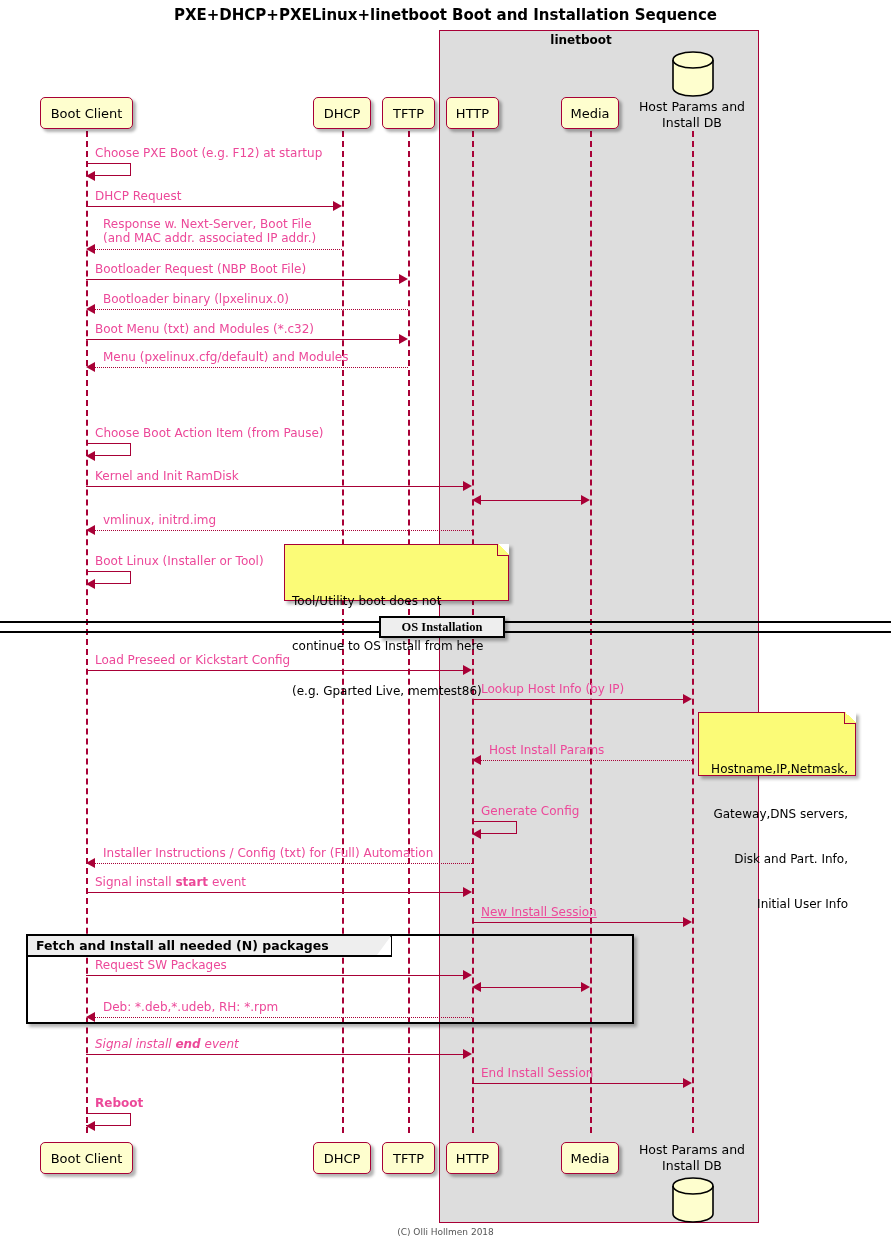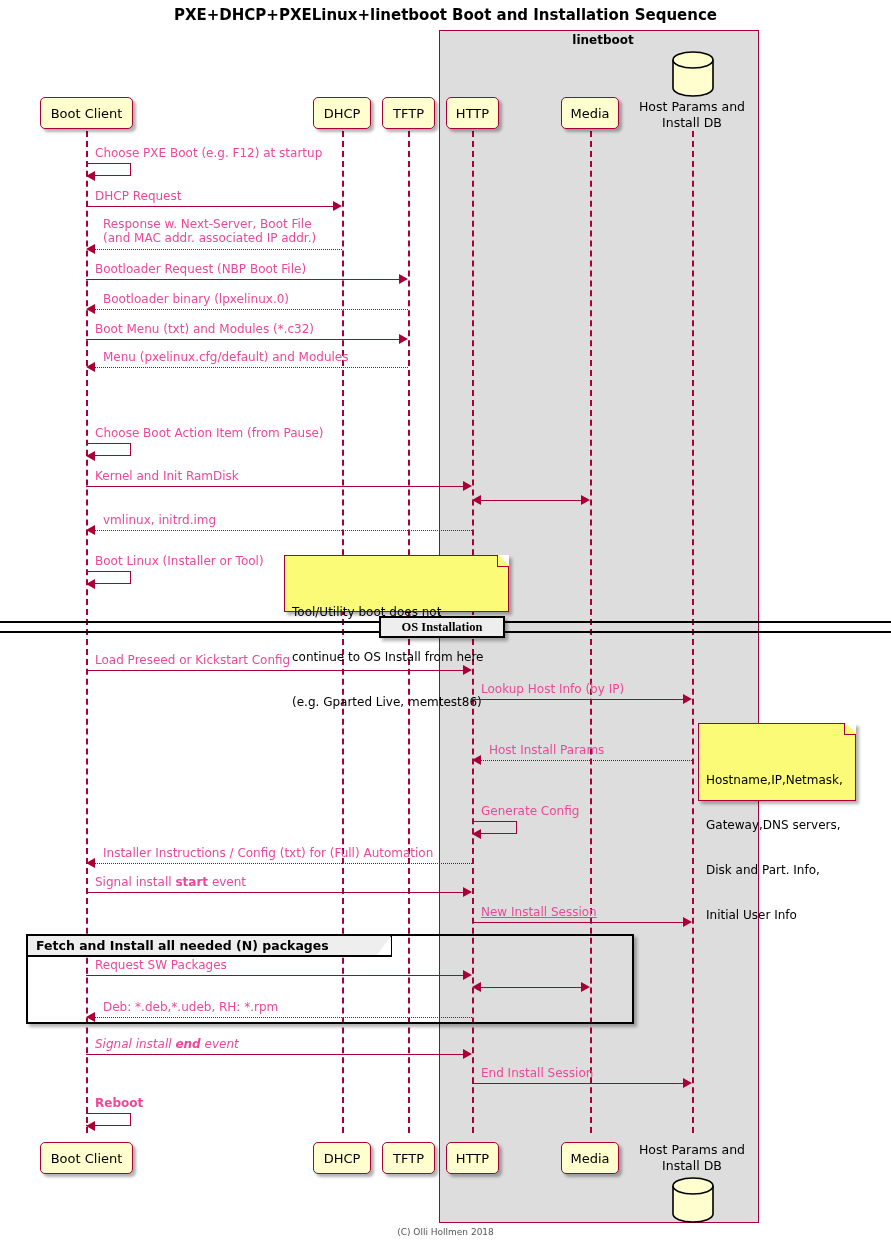--- a/index.html
+++ b/index.html
@@ -29,21 +29,21 @@
   .arrowR,.arrowL{position:absolute;width:0;height:0;}
   .arrowR{border-top:5px solid transparent;border-bottom:5px solid transparent;border-left:9px solid #A80036;}
   .arrowL{border-top:5px solid transparent;border-bottom:5px solid transparent;border-right:9px solid #A80036;}
 
   
   .selfmsg{position:absolute;border:1.5px solid #A80036;border-left:none;box-sizing:border-box;}
 
   
   .note{position:absolute;background:#FBFB77;border:1px solid #A80036;box-sizing:border-box;
         font-size:12px;line-height:15px;padding:4px 7px 5px 7px;white-space:pre;
-        box-shadow:3px 3px 3px rgba(0,0,0,.30);margin-top:11px;}
+        box-shadow:3px 3px 3px rgba(0,0,0,.30);}
   .note .fold{position:absolute;right:-1px;top:-1px;width:11px;height:11px;
         background:linear-gradient(225deg,#fff 0%,#fff 50%,#FBFB77 50%);border-left:1px solid #A80036;border-bottom:1px solid #A80036;}
   .hnote{position:absolute;font-size:12px;line-height:15px;white-space:pre;}
   .hnote .hshape{position:absolute;left:0;top:0;}
   .hnote .htxt{position:relative;padding:5px 14px;}
 
   
   .divline{position:absolute;height:0;border-top:2px solid #000;}
   .divbox{position:absolute;background:#EEEEEE;border:2px solid #000;font-size:12.5px;font-weight:bold;
           display:flex;align-items:center;justify-content:center;box-sizing:border-box;
@@ -59,21 +59,21 @@
         clip-path:polygon(100% 0,100% 100%,0 100%);}
 </style>
 </head>
 <body>
 
 <div id="canvas">
 
   <div class="title">PXE+DHCP+PXELinux+linetboot Boot and Installation Sequence</div>
 
   <div class="groupbox" style="left:439px;top:30px;width:320px;height:1193px;"></div>
-  <div class="grouplabel" style="left:443px;top:33px;width:320px;">linetboot</div>
+  <div class="grouplabel" style="left:421px;top:33px;width:320px;">linetboot</div>
 
   <div class="plife" style="left:86px;top:131px;height:1002px;"></div>
   <div class="plife" style="left:342px;top:131px;height:1002px;"></div>
   <div class="plife" style="left:408px;top:131px;height:1002px;"></div>
   <div class="plife" style="left:472px;top:131px;height:1002px;"></div>
   <div class="plife" style="left:590px;top:131px;height:1002px;"></div>
   <div class="plife" style="left:692px;top:131px;height:1002px;"></div>
 
   <div class="pbox" style="left:40px;top:97px;width:93px;height:32px;">
     <span>Boot Client</span>
@@ -190,21 +190,21 @@
   </div>
 
   <div class="mlabel" style="left:95px;top:653px;">Load Preseed or Kickstart Config</div>
   <div class="mline" style="left:86px;top:670px;width:377px;"></div>
   <div class="arrowR" style="left:463px;top:665px;"></div>
 
   <div class="mlabel" style="left:481px;top:682px;">Lookup Host Info (by IP)</div>
   <div class="mline" style="left:472px;top:699px;width:211px;"></div>
   <div class="arrowR" style="left:683px;top:694px;"></div>
 
-  <div class="note" style="left:698px;top:712px;width:158px;height:78px;">
+  <div class="note" style="left:698px;top:712px;width:158px;height:64px;text-align:right;">
     <div class="fold"></div>
     <div>Hostname,IP,Netmask,</div>
     <div>Gateway,DNS servers,</div>
     <div>Disk and Part. Info,</div>
     <div>Initial User Info</div>
   </div>
 
   <div class="mlabel" style="left:489px;top:743px;">Host Install Params</div>
   <div class="mline dot" style="left:481px;top:760px;width:211px;"></div>
   <div class="arrowL" style="left:472px;top:755px;"></div>

